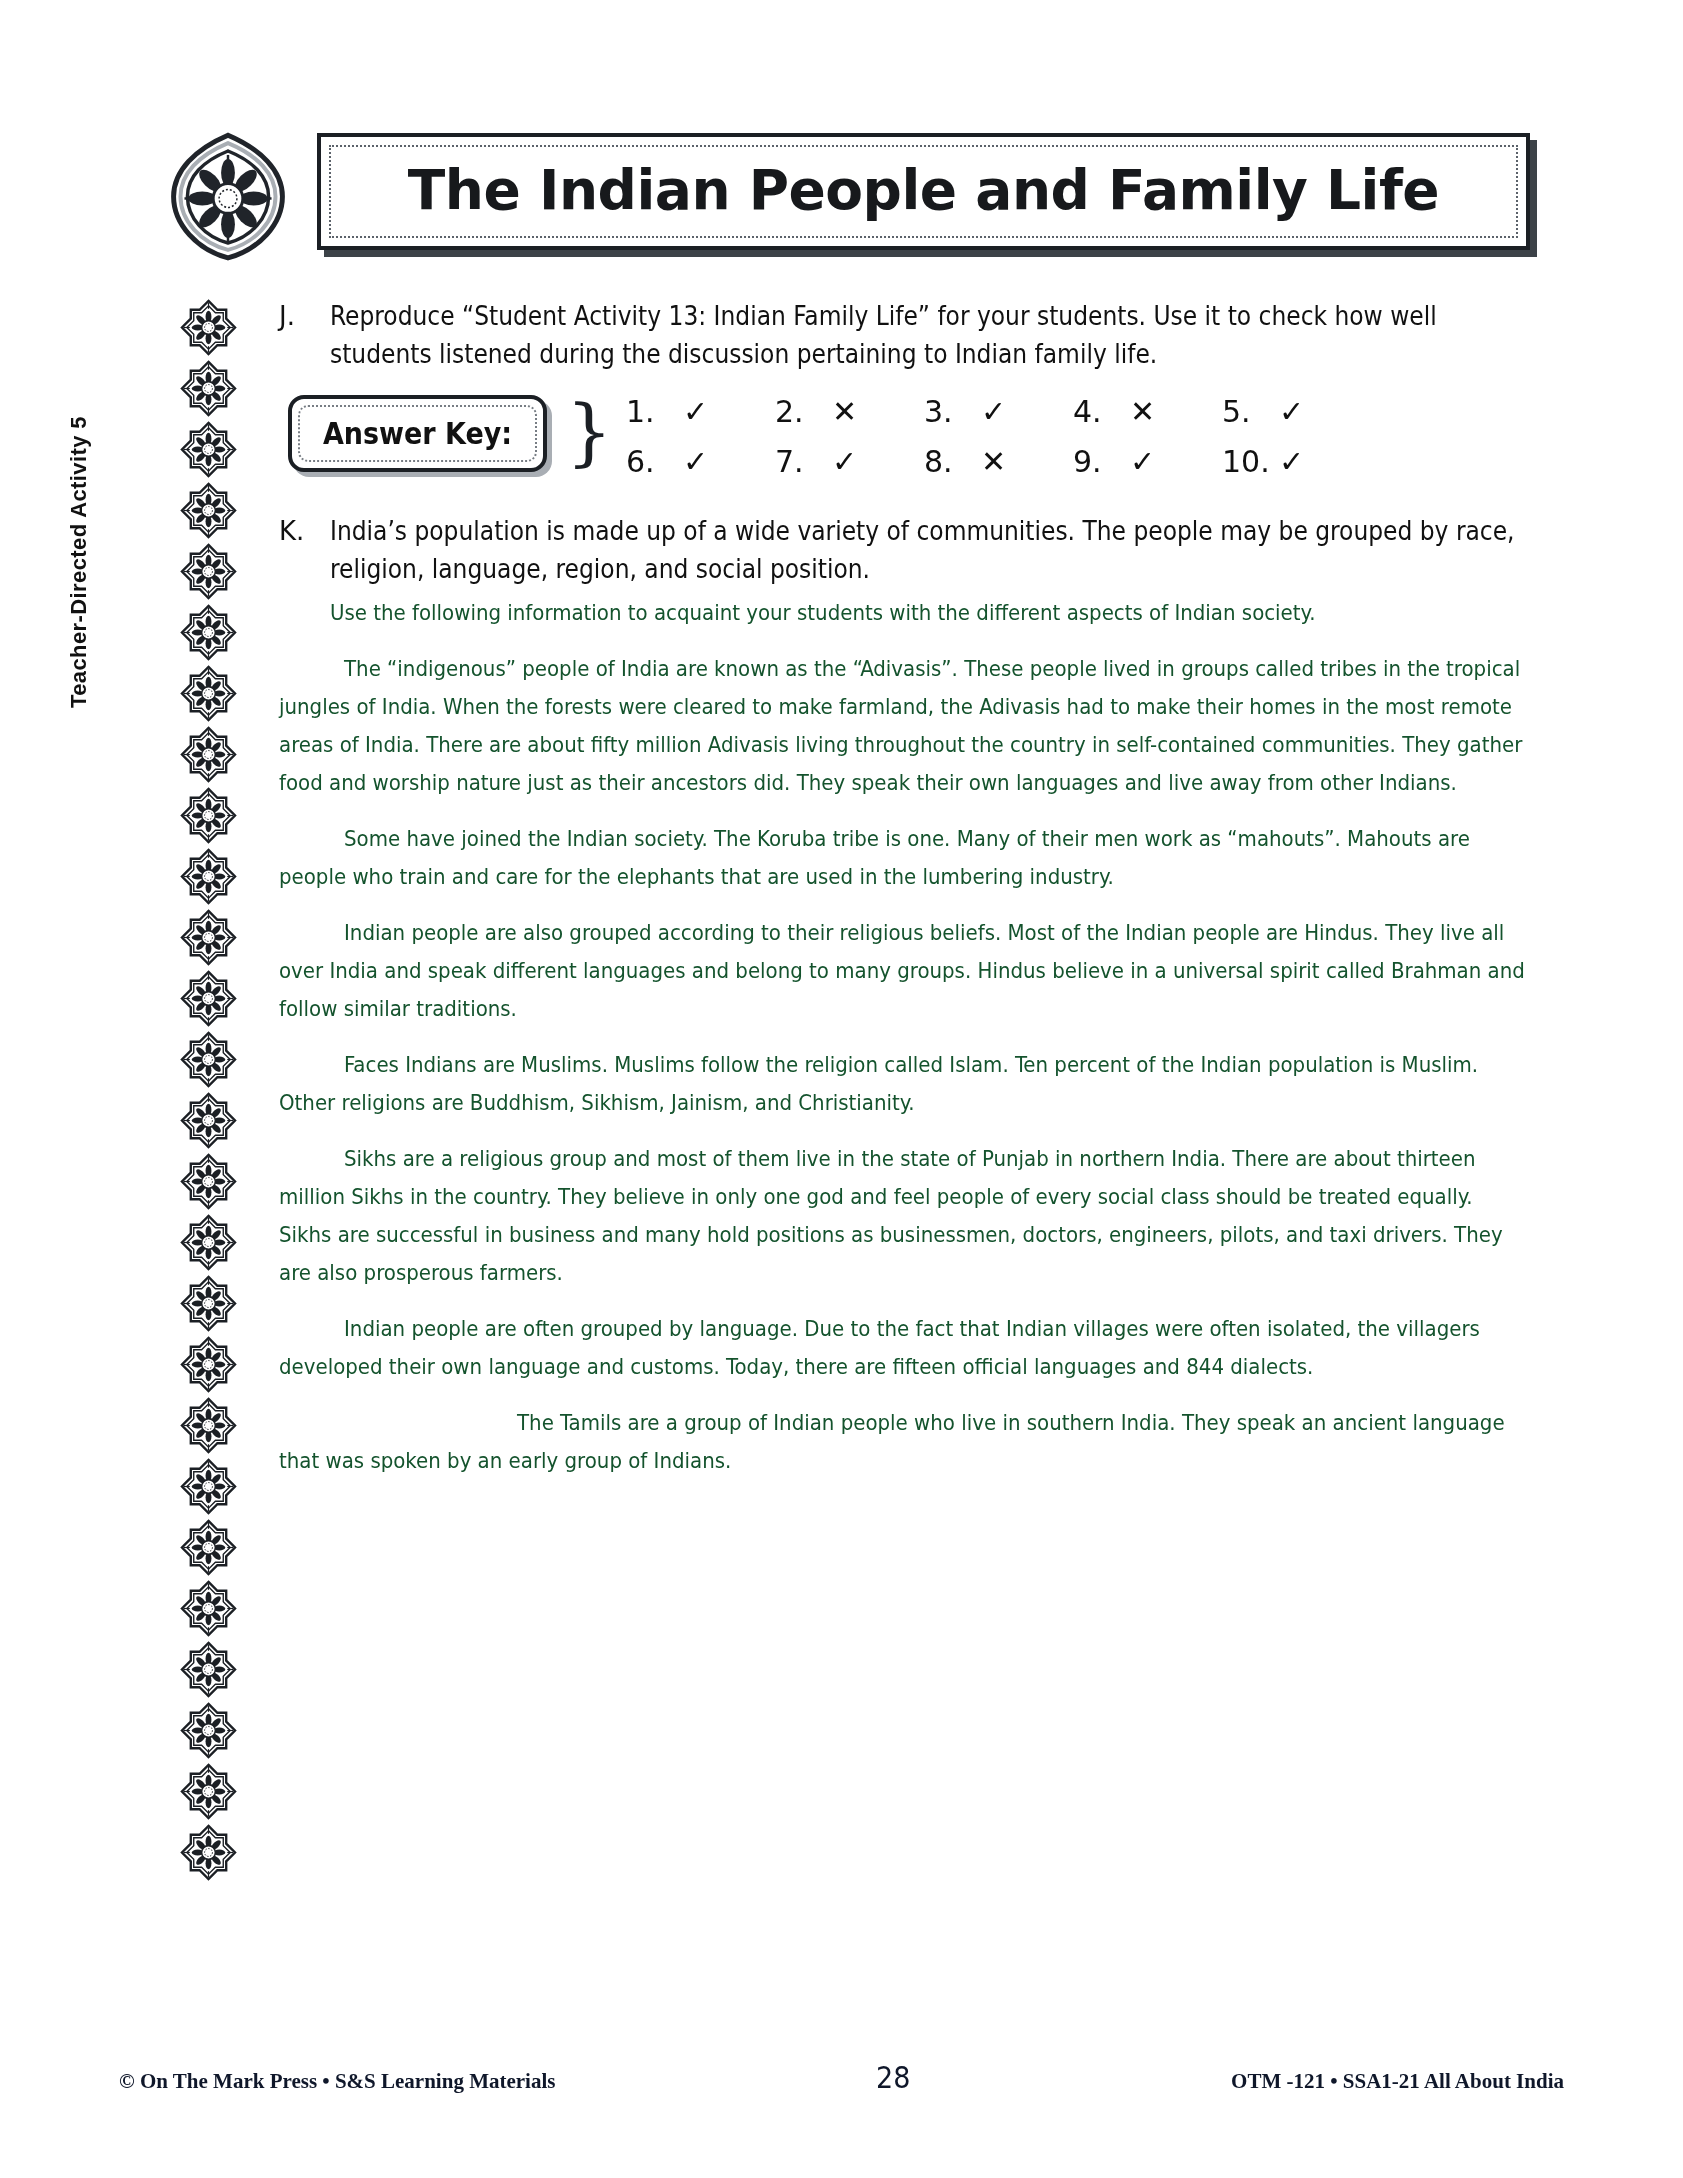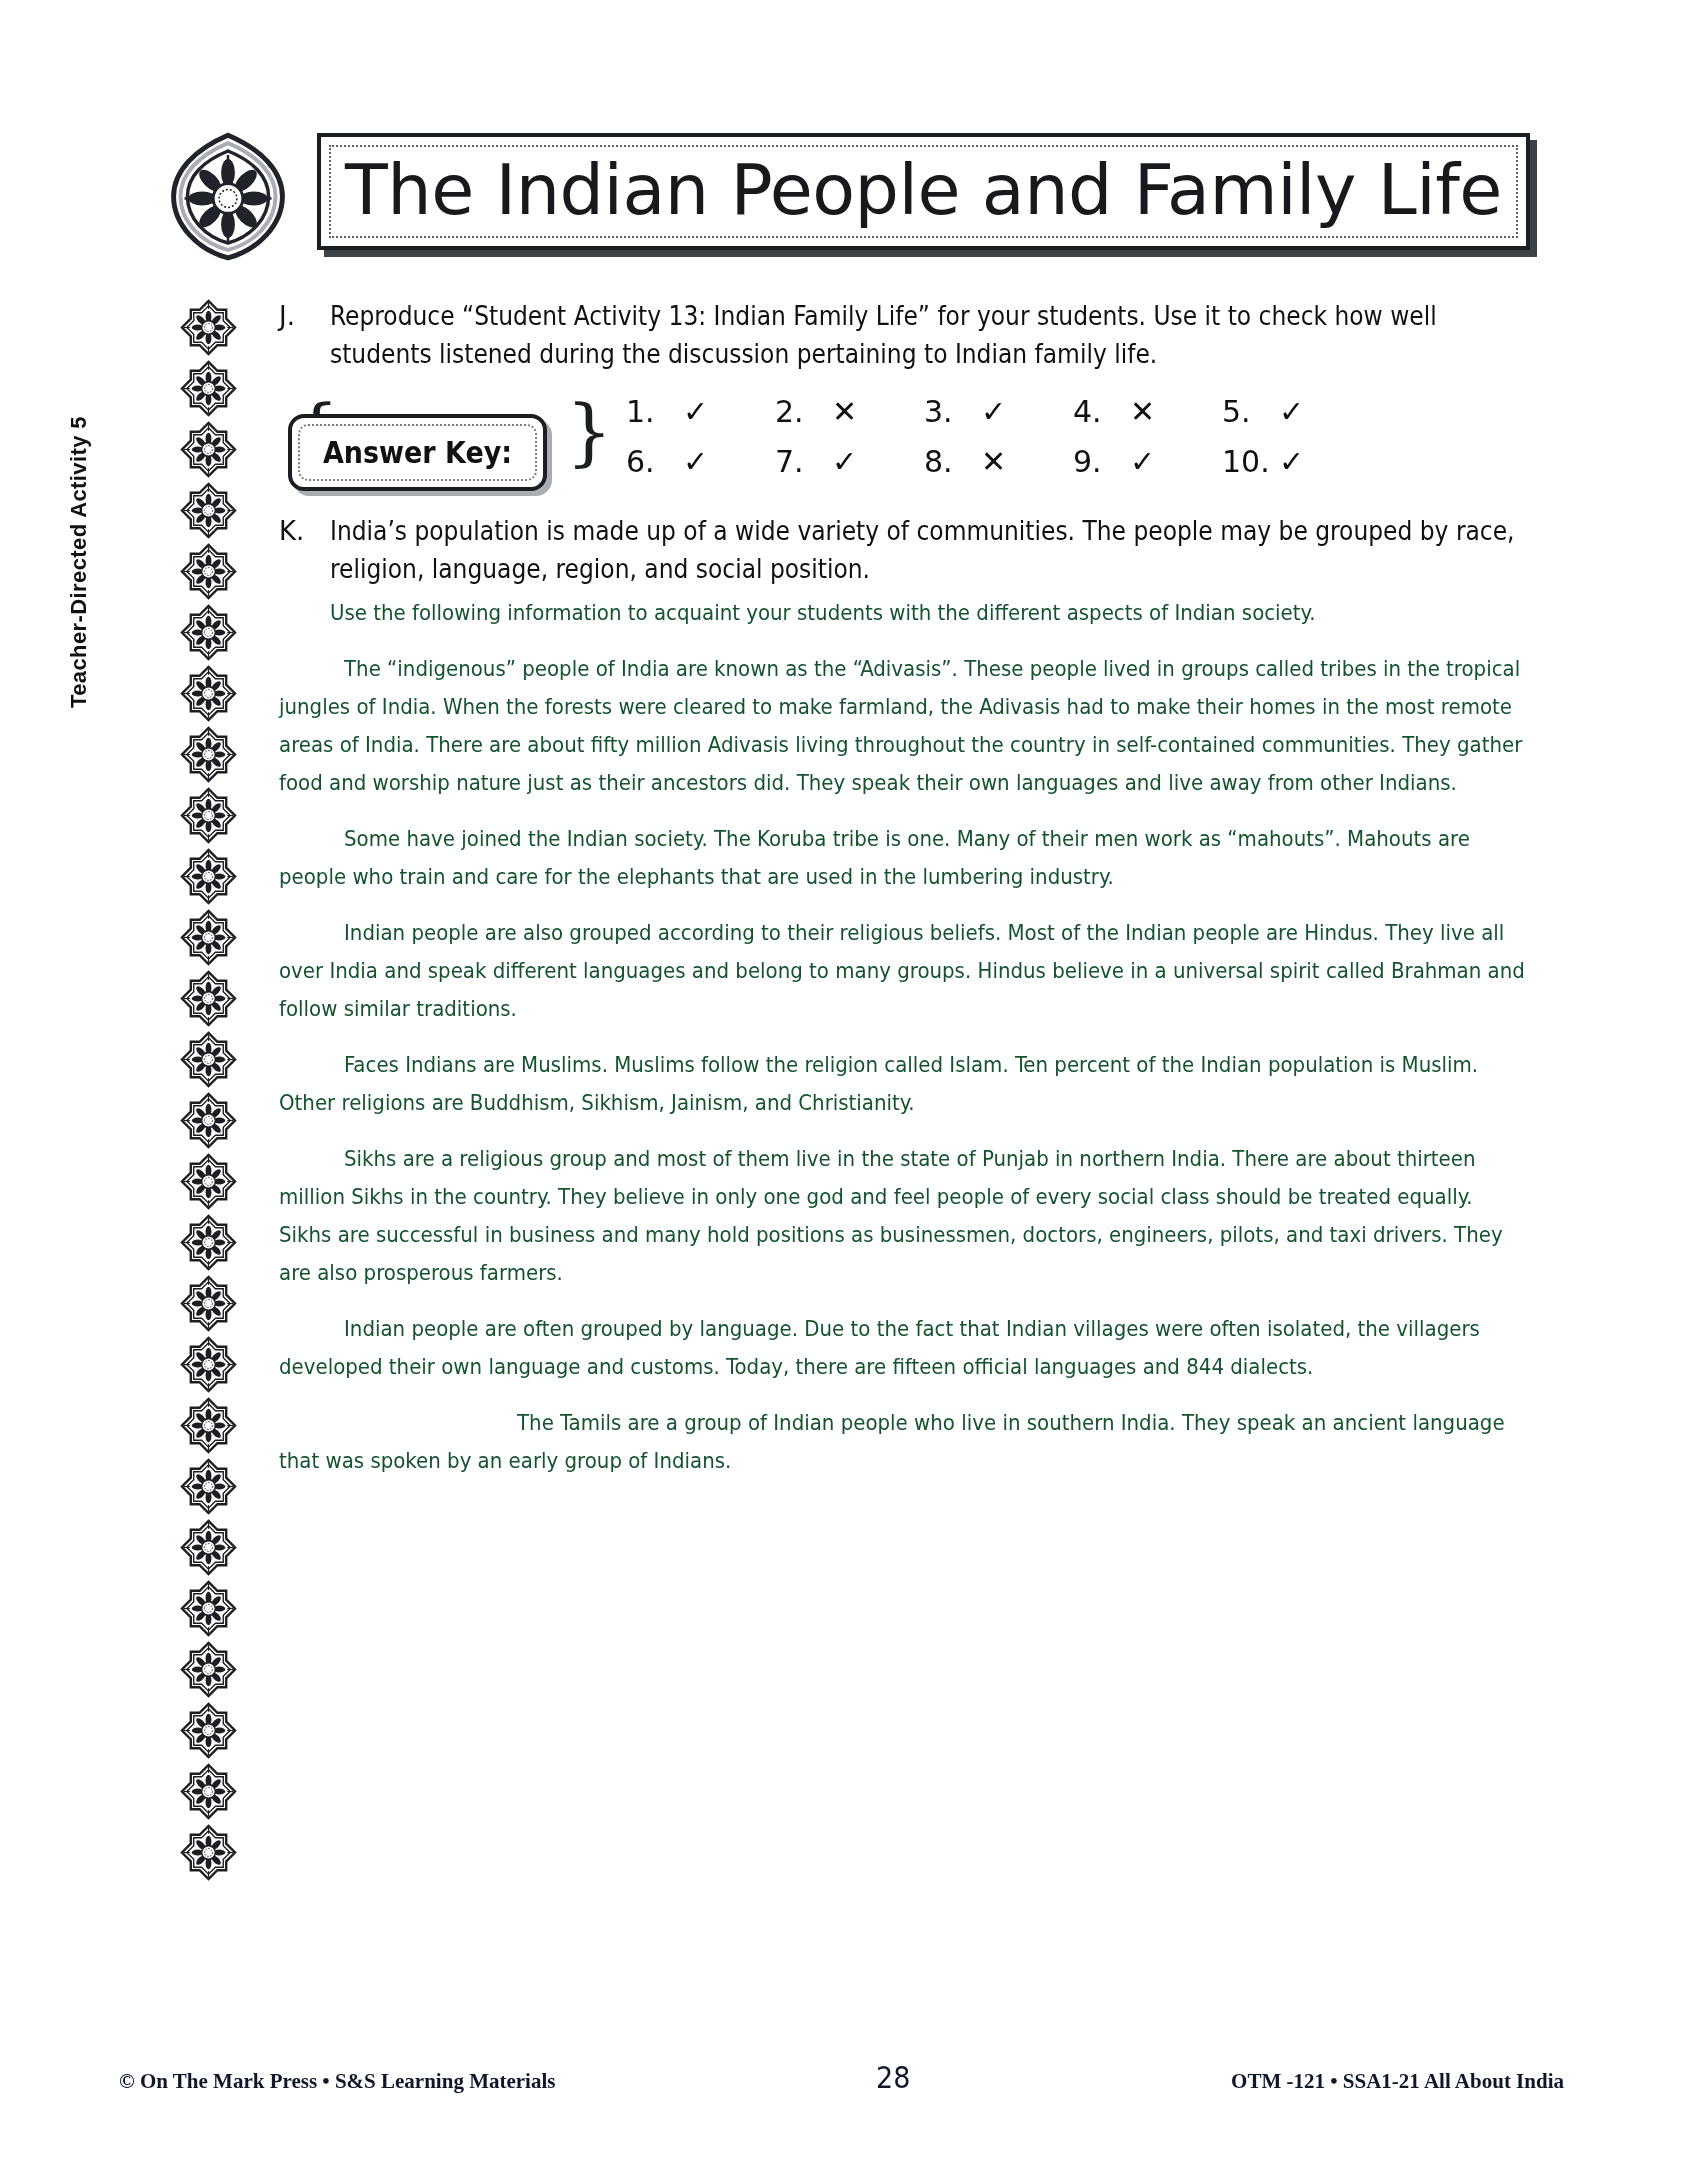--- a/index.html
+++ b/index.html
@@ -89,22 +89,22 @@
     border: 2px dotted #5b626a;
     box-sizing: border-box;
   }
   .title-text {
     position: absolute;
     inset: 0;
     display: flex;
     align-items: center;
     justify-content: center;
     font-family: "DejaVu Sans", sans-serif;
-    font-weight: normal;
-    font-size: 70px;
+    font-weight: bold;
+    font-size: 55px;
     letter-spacing: -0.5px;
     color: #17191c;
     white-space: nowrap;
     padding-bottom: 4px;
     box-sizing: border-box;
   }
   .medallion {
     position: absolute;
     left: 0px;
     top: 0px;
@@ -164,21 +164,21 @@
 
   
   .answer-row {
     position: relative;
     margin: 14px 0 22px 0;
     height: 103px;
   }
   .akey-badge {
     position: absolute;
     left: -10px;
-    top: 20px;
+    top: 1px;
     width: 297px;
     height: 91px;
     display: flex;
     align-items: center;
     justify-content: center;
   }
   .akey-plate {
     position: relative;
     width: 259px;
     height: 77px;

